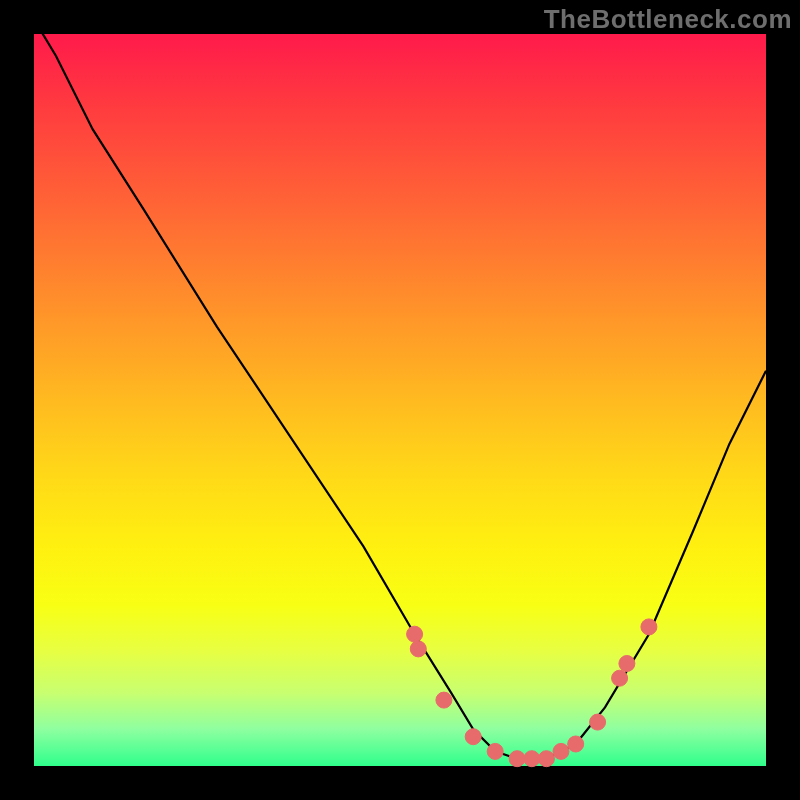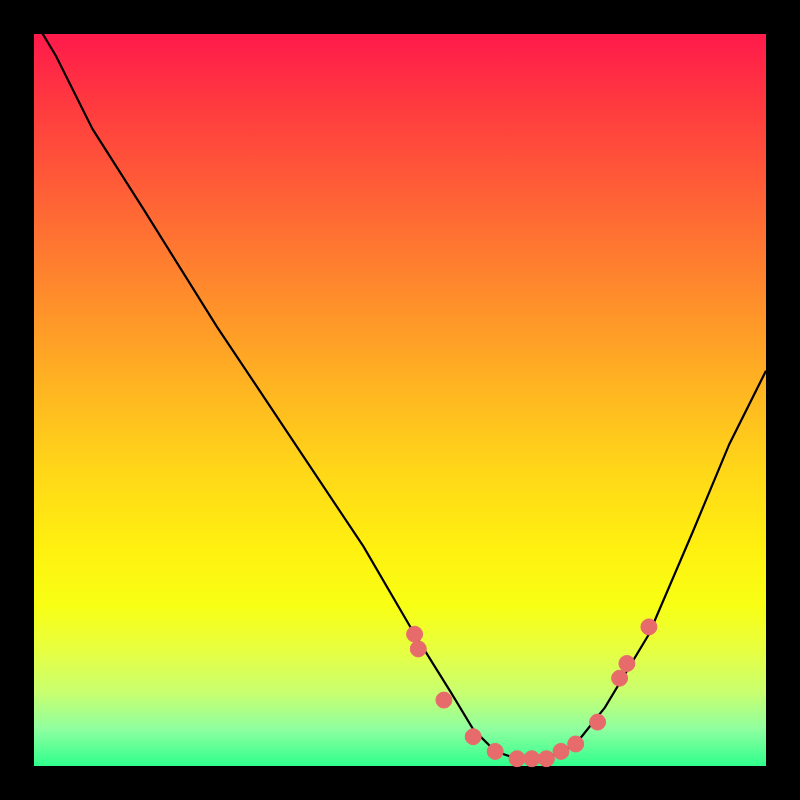--- a/index.html
+++ b/index.html
@@ -67,20 +67,21 @@
     fill: #e86b6b;
     stroke: #e86b6b;
   }
 </style>
 </head>
 <body>
 
 <div class="frame">
   <div class="plot-area"></div>
 
+  <div class="brand">TheBottleneck.com</div>
 
   <svg class="overlay" viewBox="0 0 800 800">
     <path id="curve-path" class="curve" d="M34.0 19.4 L56.0 56.0 L92.6 129.2 L143.8 209.7 L217.0 326.8 L290.2 436.6 L363.4 546.4 L414.6 634.2 L451.2 692.8 L473.2 729.4 L495.2 751.4 L517.1 758.7 L546.4 758.7 L575.7 744.0 L605.0 707.4 L648.9 634.2 L692.8 531.8 L729.4 443.9 L766.0 370.7"></path>
     <g id="dots-group">
         <circle cx="414.6" cy="634.2" r="8" class="dot"></circle>
         <circle cx="418.3" cy="648.9" r="8" class="dot"></circle>
         <circle cx="443.9" cy="700.1" r="8" class="dot"></circle>
         <circle cx="473.2" cy="736.7" r="8" class="dot"></circle>
         <circle cx="495.2" cy="751.4" r="8" class="dot"></circle>
         <circle cx="517.1" cy="758.7" r="8" class="dot"></circle>

